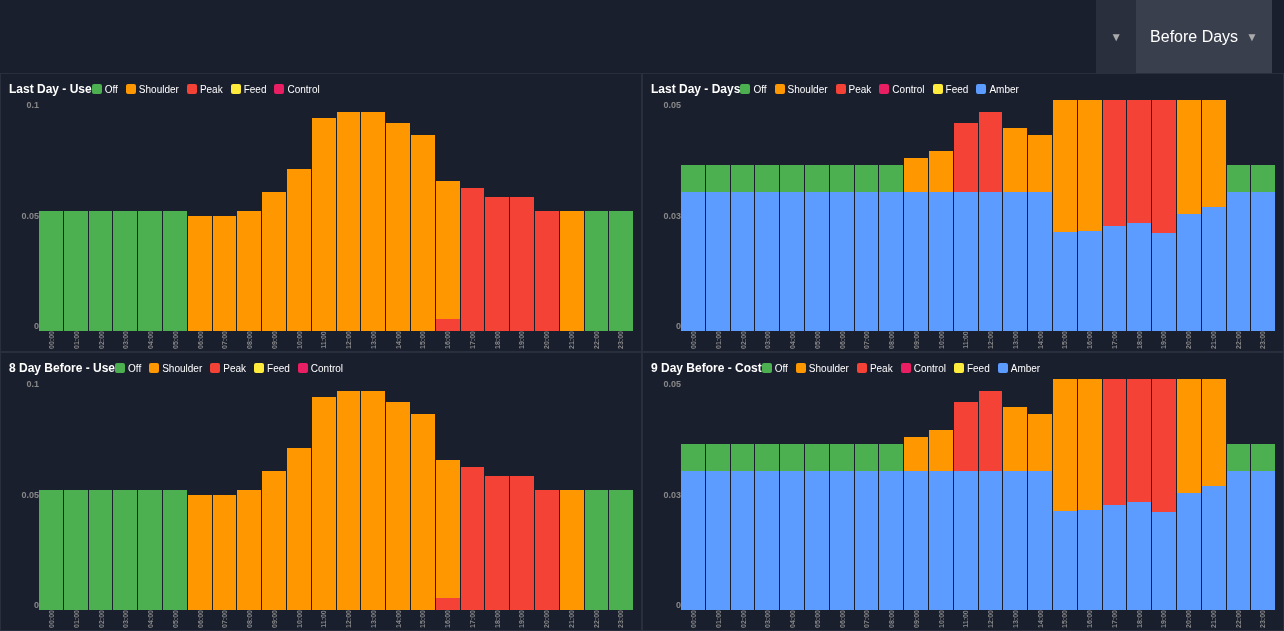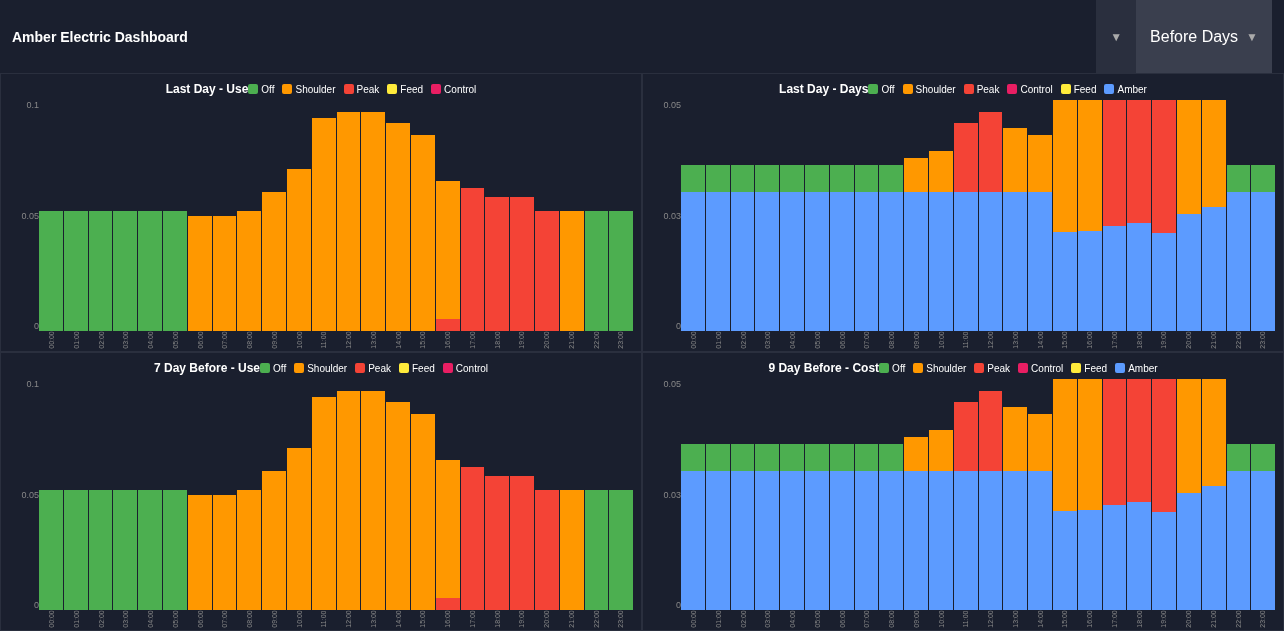--- a/index.html
+++ b/index.html
@@ -68,21 +68,21 @@
       background: #1a1f2e;
       border: 1px solid #2a2f3e;
       padding: 8px 8px 4px 8px;
       display: flex;
       flex-direction: column;
       position: relative;
     }
     .chart-header {
       display: flex;
       align-items: center;
-      justify-content: center;
+      justify-content: flex-start;
       margin-bottom: 4px;
     }
     .chart-title {
       font-size: 12px;
       font-weight: bold;
       color: #fff;
     }
     .legend {
       display: flex;
       gap: 8px;
@@ -96,20 +96,21 @@
     }
     .legend-dot {
       width: 10px;
       height: 10px;
       border-radius: 2px;
     }
     .chart-area {
       flex: 1;
       display: flex;
       position: relative;
+      font-weight: bold;
     }
     .y-axis {
       display: flex;
       flex-direction: column;
       justify-content: space-between;
       align-items: flex-end;
       width: 30px;
       height: 100%;
       padding-bottom: 16px;
       font-size: 9px;
@@ -157,21 +158,20 @@
       align-items: center;
       justify-content: center;
       overflow: hidden;
     }
   </style>
 </head>
 <body>
 
 <div class="header">
   <div class="header-title">
-    <h2>Amber Electric Dashboard</h2>
   </div>
   <div class="header-controls">
     <button class="dropdown-btn">
       <span class="dropdown-arrow">▼</span>
     </button>
     <button class="dropdown-btn active">
       <span>Before Days</span>
       <span class="dropdown-arrow">▼</span>
     </button>
   </div>
@@ -475,21 +475,21 @@
             <div class="x-label">20:00</div>
             <div class="x-label">21:00</div>
             <div class="x-label">22:00</div>
             <div class="x-label">23:00</div>
           </div>
         </div>
       </div>
     </div>
     <div class="chart-panel">
       <div class="chart-header">
-        <span class="chart-title">7 Day Before - Use</span>
+        <span class="chart-title">8 Day Before - Use</span>
         <div class="legend">
           <div class="legend-item">
             <div class="legend-dot" style="background: rgb(76, 175, 80);"></div>
             <span>Off</span>
           </div>
           <div class="legend-item">
             <div class="legend-dot" style="background: rgb(255, 152, 0);"></div>
             <span>Shoulder</span>
           </div>
           <div class="legend-item">

